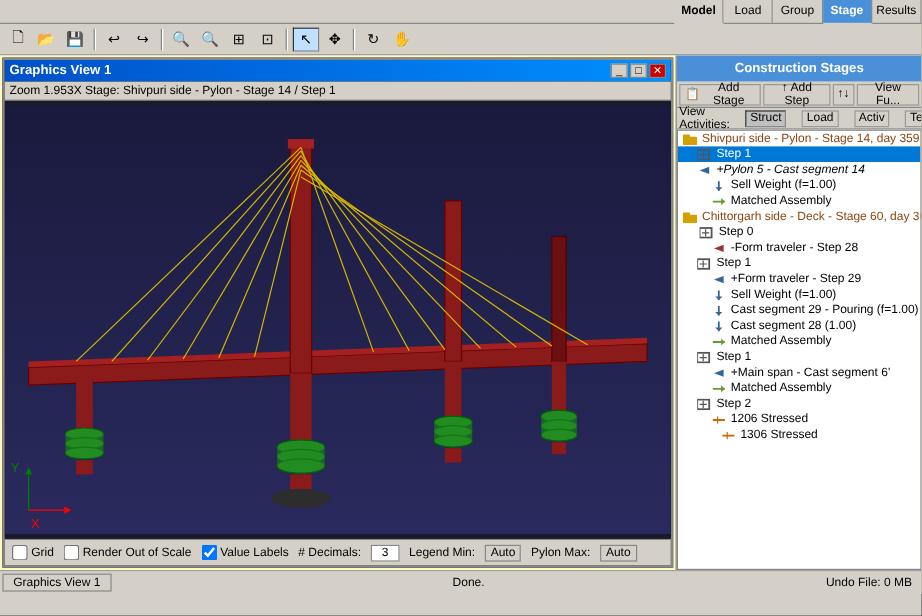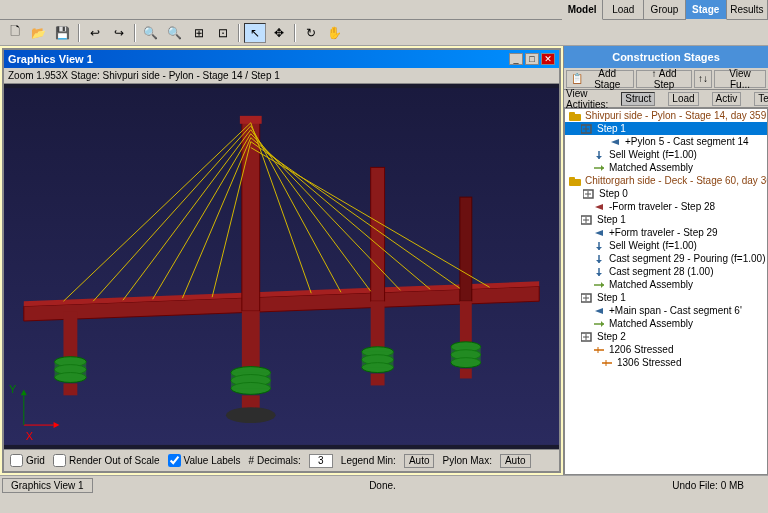--- a/index.html
+++ b/index.html
@@ -31,21 +31,21 @@
     
     .bottom-bar { height: 22px; background: #d4d0c8; border-top: 1px solid #888; display: flex; align-items: center; padding: 0 6px; gap: 8px; font-size: 10px; }
     .checkbox-label { display: flex; align-items: center; gap: 3px; cursor: pointer; }
     .bottom-input { width: 24px; height: 14px; border: 1px solid #888; text-align: center; font-size: 10px; }
     .bottom-btn { height: 14px; padding: 0 4px; border: 1px solid #888; background: #d4d0c8; font-size: 10px; cursor: pointer; }
 
     
     .status-bar { height: 20px; background: #d4d0c8; border-top: 1px solid #a0a0a0; display: flex; align-items: center; }
     .status-tab { border: 1px solid #888; background: #d4d0c8; padding: 1px 8px; font-size: 10px; margin-left: 2px; }
     .status-text { padding: 0 8px; font-size: 10px; }
-    .status-right { margin-left: auto; padding-right: 24px; font-size: 10px; }
+    .status-right { margin-left: auto; padding-right: 8px; font-size: 10px; }
 
     
     .right-panel { width: 205px; border-left: 1px solid #888; background: #d4d0c8; display: flex; flex-direction: column; }
 
     
     .right-tabs { height: 20px; display: flex; background: #d4d0c8; border-bottom: 1px solid #888; }
     .right-tab { flex: 1; height: 20px; display: flex; align-items: center; justify-content: center; font-size: 10px; cursor: pointer; border-right: 1px solid #888; border-bottom: 1px solid #888; background: #d4d0c8; }
     .right-tab.active { background: #d4d0c8; border-bottom: 1px solid #d4d0c8; font-weight: bold; }
 
     
@@ -269,21 +269,21 @@
               <span style="color: rgb(139, 69, 19); font-weight: normal;">Shivpuri side - Pylon - Stage 14, day 359</span>
             </div>
             <div class="tree-item selected" style="padding-left: 16px;">
               <span class="tree-icon"><svg width="12" height="10" style="vertical-align:middle;margin-right:2px">
                   <rect x="0" y="1" width="10" height="8" fill="none" stroke="#555" stroke-width="1.5"></rect>
                   <line x1="5" y1="2" x2="5" y2="8" stroke="#555" stroke-width="1"></line>
                   <line x1="2" y1="5" x2="8" y2="5" stroke="#555" stroke-width="1"></line>
                 </svg></span>
               <span>Step 1</span>
             </div>
-            <div class="tree-item" style="padding-left: 44px;">
+            <div class="tree-item" style="padding-left: 16px; font-style: italic;">
               <span class="tree-icon"><svg width="12" height="10" style="vertical-align:middle;margin-right:2px">
                   <polygon points="2,5 10,2 10,8" fill="#336699"></polygon>
                 </svg></span>
               <span>+Pylon 5 - Cast segment 14</span>
             </div>
             <div class="tree-item" style="padding-left: 28px;">
               <span class="tree-icon"><svg width="12" height="10" style="vertical-align:middle;margin-right:2px">
                   <line x1="6" y1="1" x2="6" y2="9" stroke="#336699" stroke-width="1.5"></line>
                   <polygon points="3,6 6,9 9,6" fill="#336699"></polygon>
                 </svg></span>

